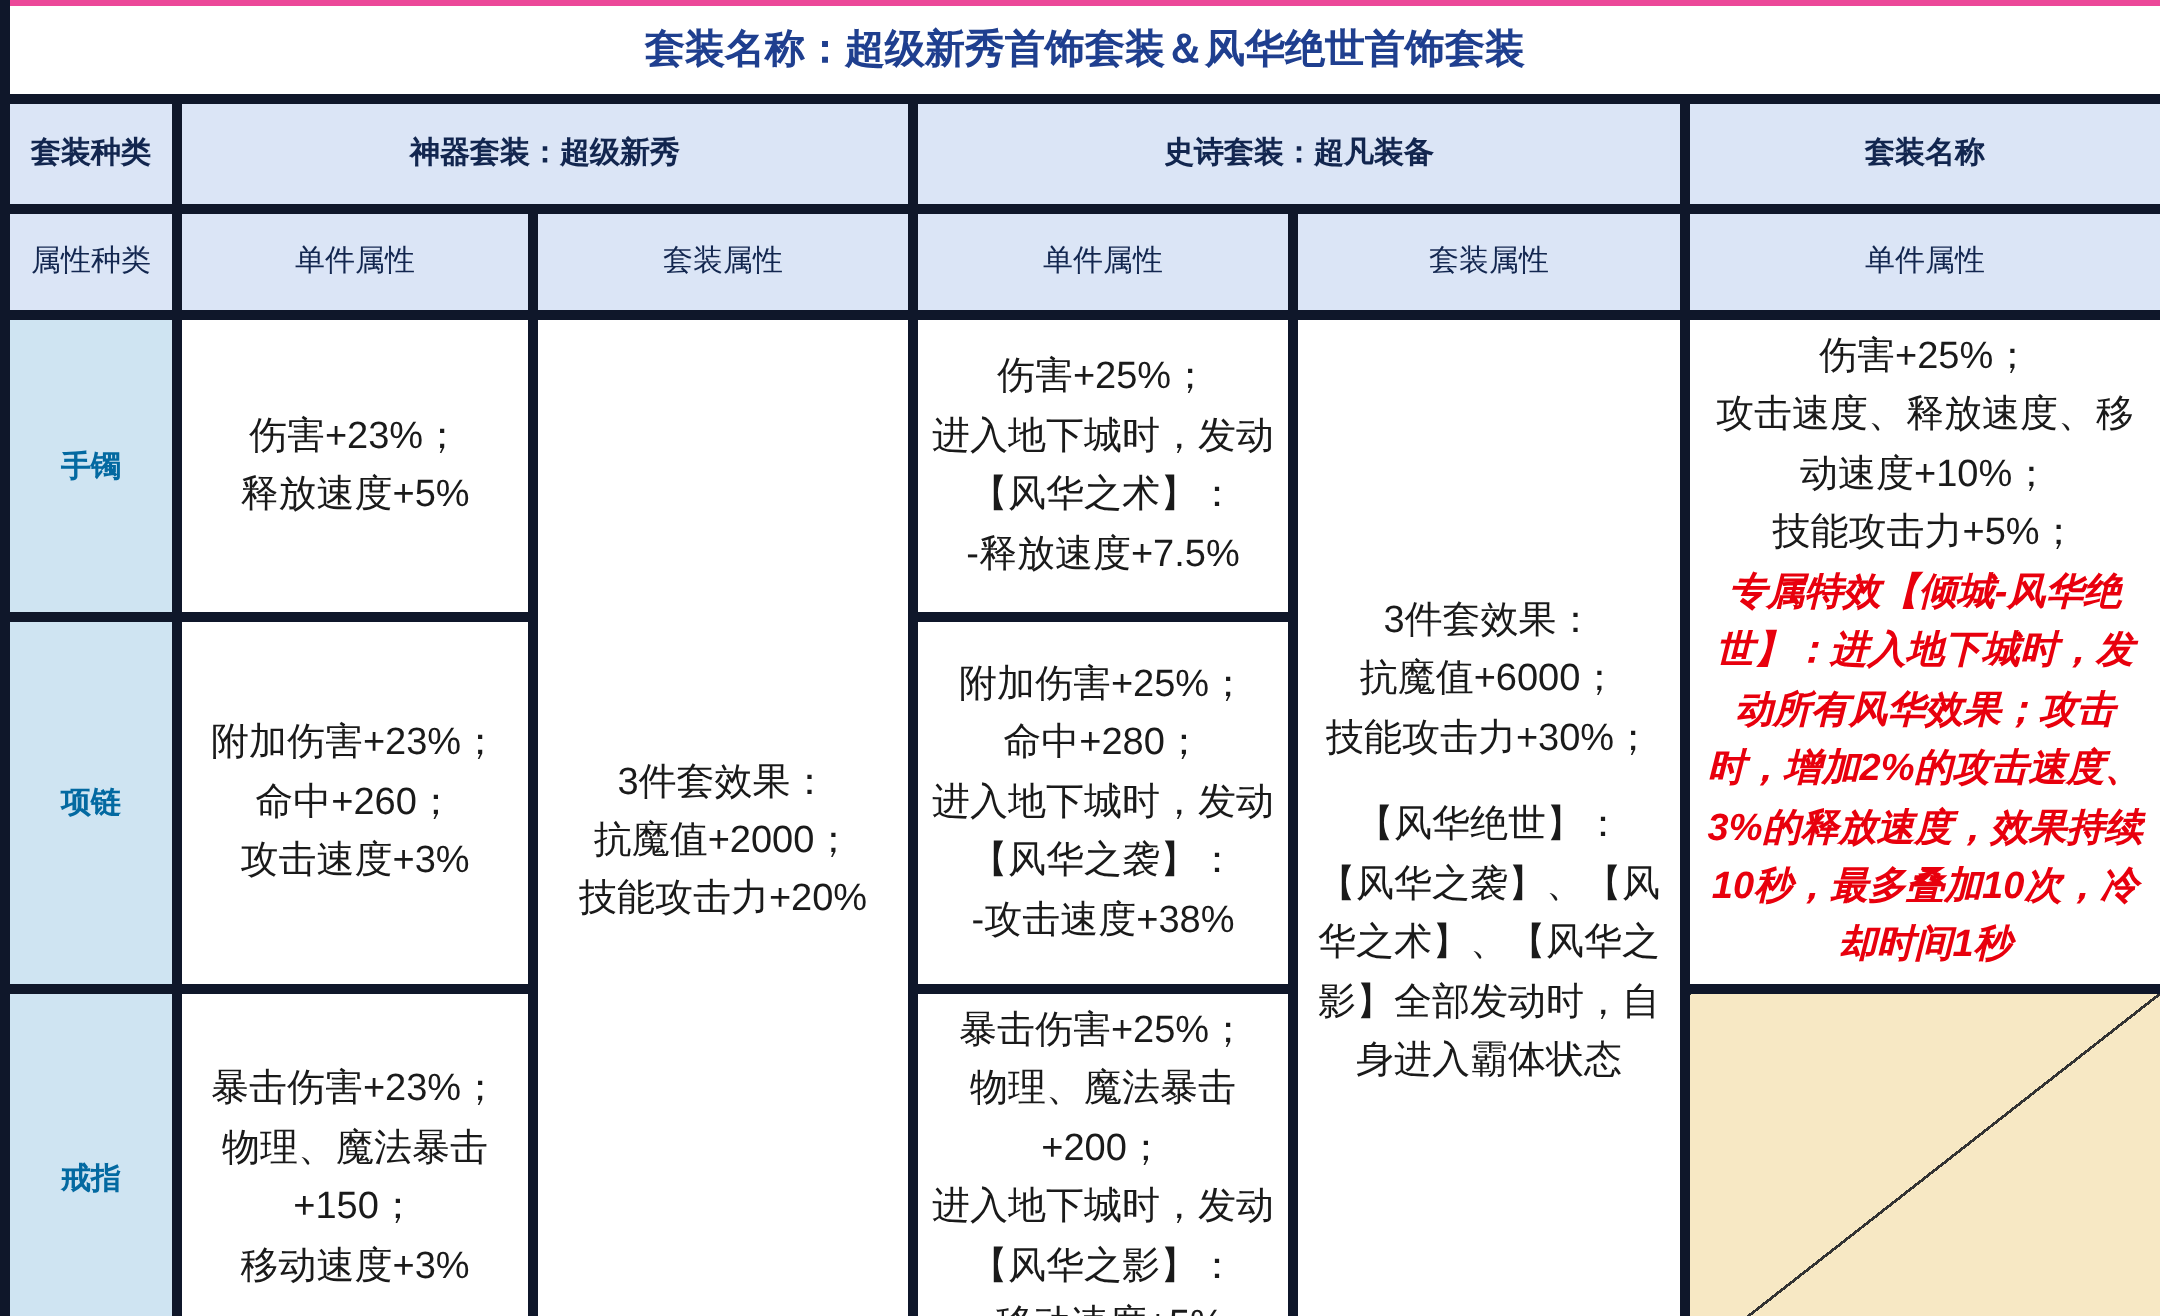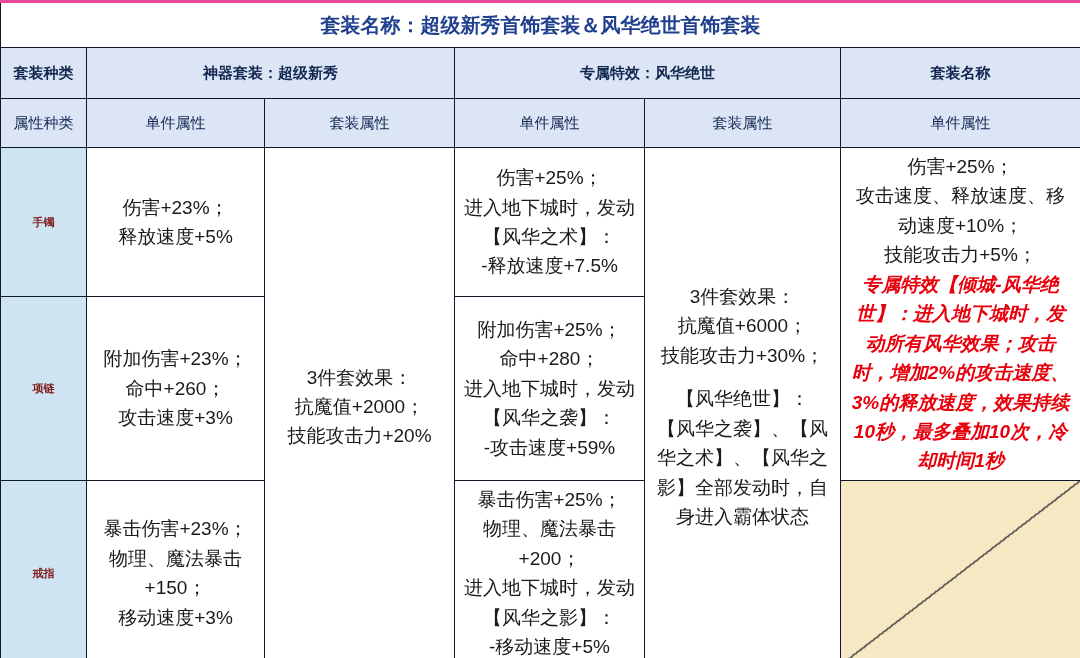--- a/index.html
+++ b/index.html
@@ -10,21 +10,21 @@
     color:#1a1a1a;
     overflow:hidden;
   }
   table{
     border-collapse:collapse;
     width:1080px;
     height:658px;
     table-layout:fixed;
   }
   td{
-    border:1px solid #0f172a;
+    border:5px solid #0f172a;
     text-align:center;
     vertical-align:middle;
     font-size:14px;
     line-height:1.55;
     padding:4px 6px;
   }
   .title-cell{
     background:#ffffff;
     font-weight:bold;
     font-size:20px;
@@ -42,22 +42,22 @@
   .hdr2{
     background:#dbe5f6;
     font-weight:normal;
     font-size:15px;
     height:40px;
     color:#12264f;
   }
   .rowhdr{
     background:#cfe4f2;
     font-weight:bold;
-    font-size:11px;
-    color:#7f1d1d;
+    font-size:15px;
+    color:#0369a1;
     width:86px;
   }
   .cell{
     background:#ffffff;
     font-size:19px;
   }
   .special{
     color:#e8000d;
     font-weight:bold;
     font-style:italic;
@@ -87,21 +87,21 @@
     <col style="width:240px">
   </colgroup>
   <tbody>
     <tr>
       <td class="title-cell" colspan="6">套装名称：超级新秀首饰套装＆风华绝世首饰套装</td>
     </tr>
 
     <tr>
       <td class="hdr" rowspan="1">套装种类</td>
       <td class="hdr" colspan="2">神器套装：超级新秀</td>
-      <td class="hdr" colspan="2">专属特效：风华绝世</td>
+      <td class="hdr" colspan="2">史诗套装：超凡装备</td>
       <td class="hdr">套装名称</td>
     </tr>
 
     <tr>
       <td class="hdr2">属性种类</td>
       <td class="hdr2">单件属性</td>
       <td class="hdr2">套装属性</td>
       <td class="hdr2">单件属性</td>
       <td class="hdr2">套装属性</td>
       <td class="hdr2">单件属性</td>
@@ -143,21 +143,21 @@
       <td class="rowhdr">项链</td>
       <td class="cell">
         <span class="line">附加伤害+23%；</span>
         <span class="line">命中+260；</span>
         <span class="line">攻击速度+3%</span>
       </td>
       <td class="cell">
         <span class="line">附加伤害+25%；</span>
         <span class="line">命中+280；</span>
         <span class="line">进入地下城时，发动【风华之袭】：</span>
-        <span class="line">-攻击速度+59%</span>
+        <span class="line">-攻击速度+38%</span>
       </td>
     </tr>
 
     <tr>
       <td class="rowhdr">戒指</td>
       <td class="cell">
         <span class="line">暴击伤害+23%；</span>
         <span class="line">物理、魔法暴击+150；</span>
         <span class="line">移动速度+3%</span>
       </td>

